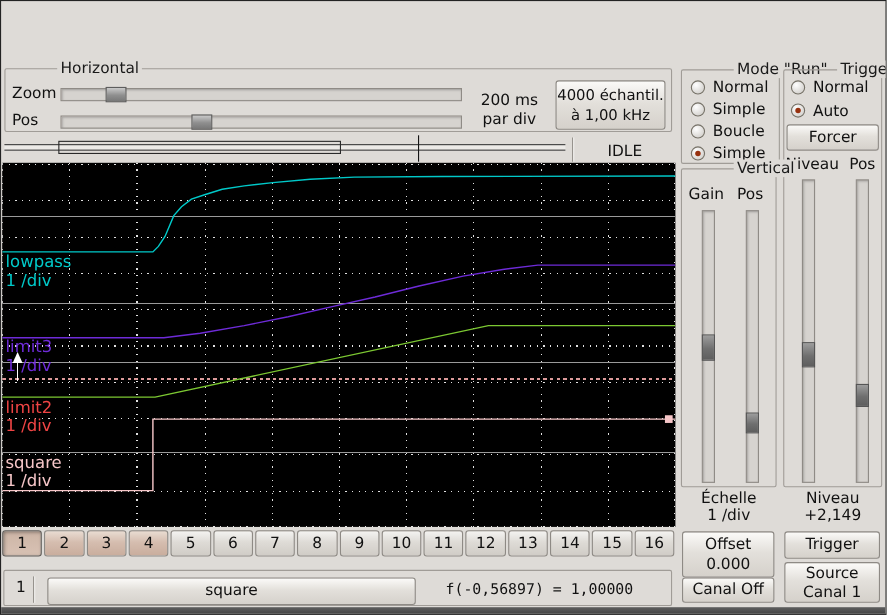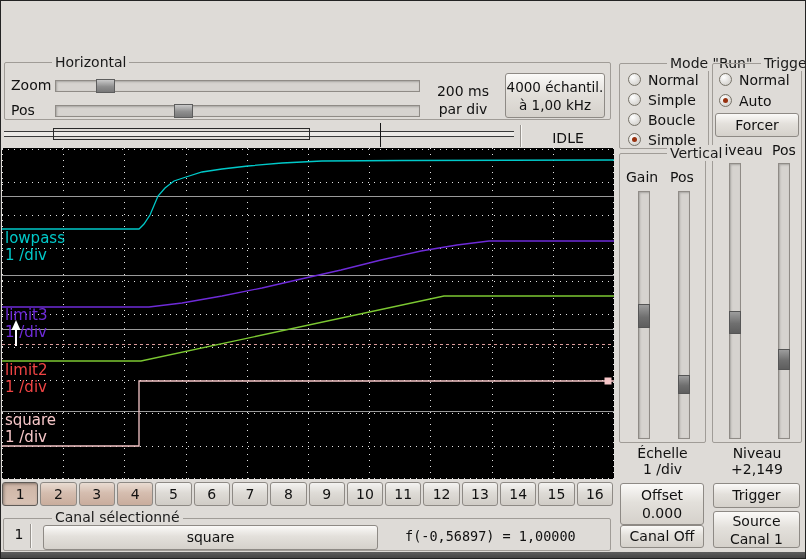--- a/index.html
+++ b/index.html
@@ -158,21 +158,20 @@
       <div class="ch-btn">10</div>
       <div class="ch-btn">11</div>
       <div class="ch-btn">12</div>
       <div class="ch-btn">13</div>
       <div class="ch-btn">14</div>
       <div class="ch-btn">15</div>
       <div class="ch-btn">16</div>
     </div>
 
   <div class="frame" style="left:2px;top:517px;width:608px;height:33px;"></div>
-  <div class="flabel" style="left:7px;top:508px;">Canal sélectionné</div>
   <div class="ctext" style="left:8px;top:525px;width:20px;">1</div>
   <div class="vsep" style="left:29px;top:523px;height:24px;"></div>
   <div class="btn" style="left:42px;top:524px;width:335px;height:25px;line-height:23px;">square</div>
   <div class="small-label mono" style="left:383px;top:527px;font-size:13.5px;">f(-0,56897) =  1,00000</div>
 
   <div class="frame" style="left:618px;top:62px;width:90px;height:86px;"></div>
   <div class="flabel" style="left:622px;top:54px;">Mode "Run"</div>
   <div class="radio" style="left:627px;top:72px;"></div>
   <div class="rlabel" style="left:647px;top:71px;">Normal</div>
   <div class="radio" style="left:627px;top:92px;"></div>

